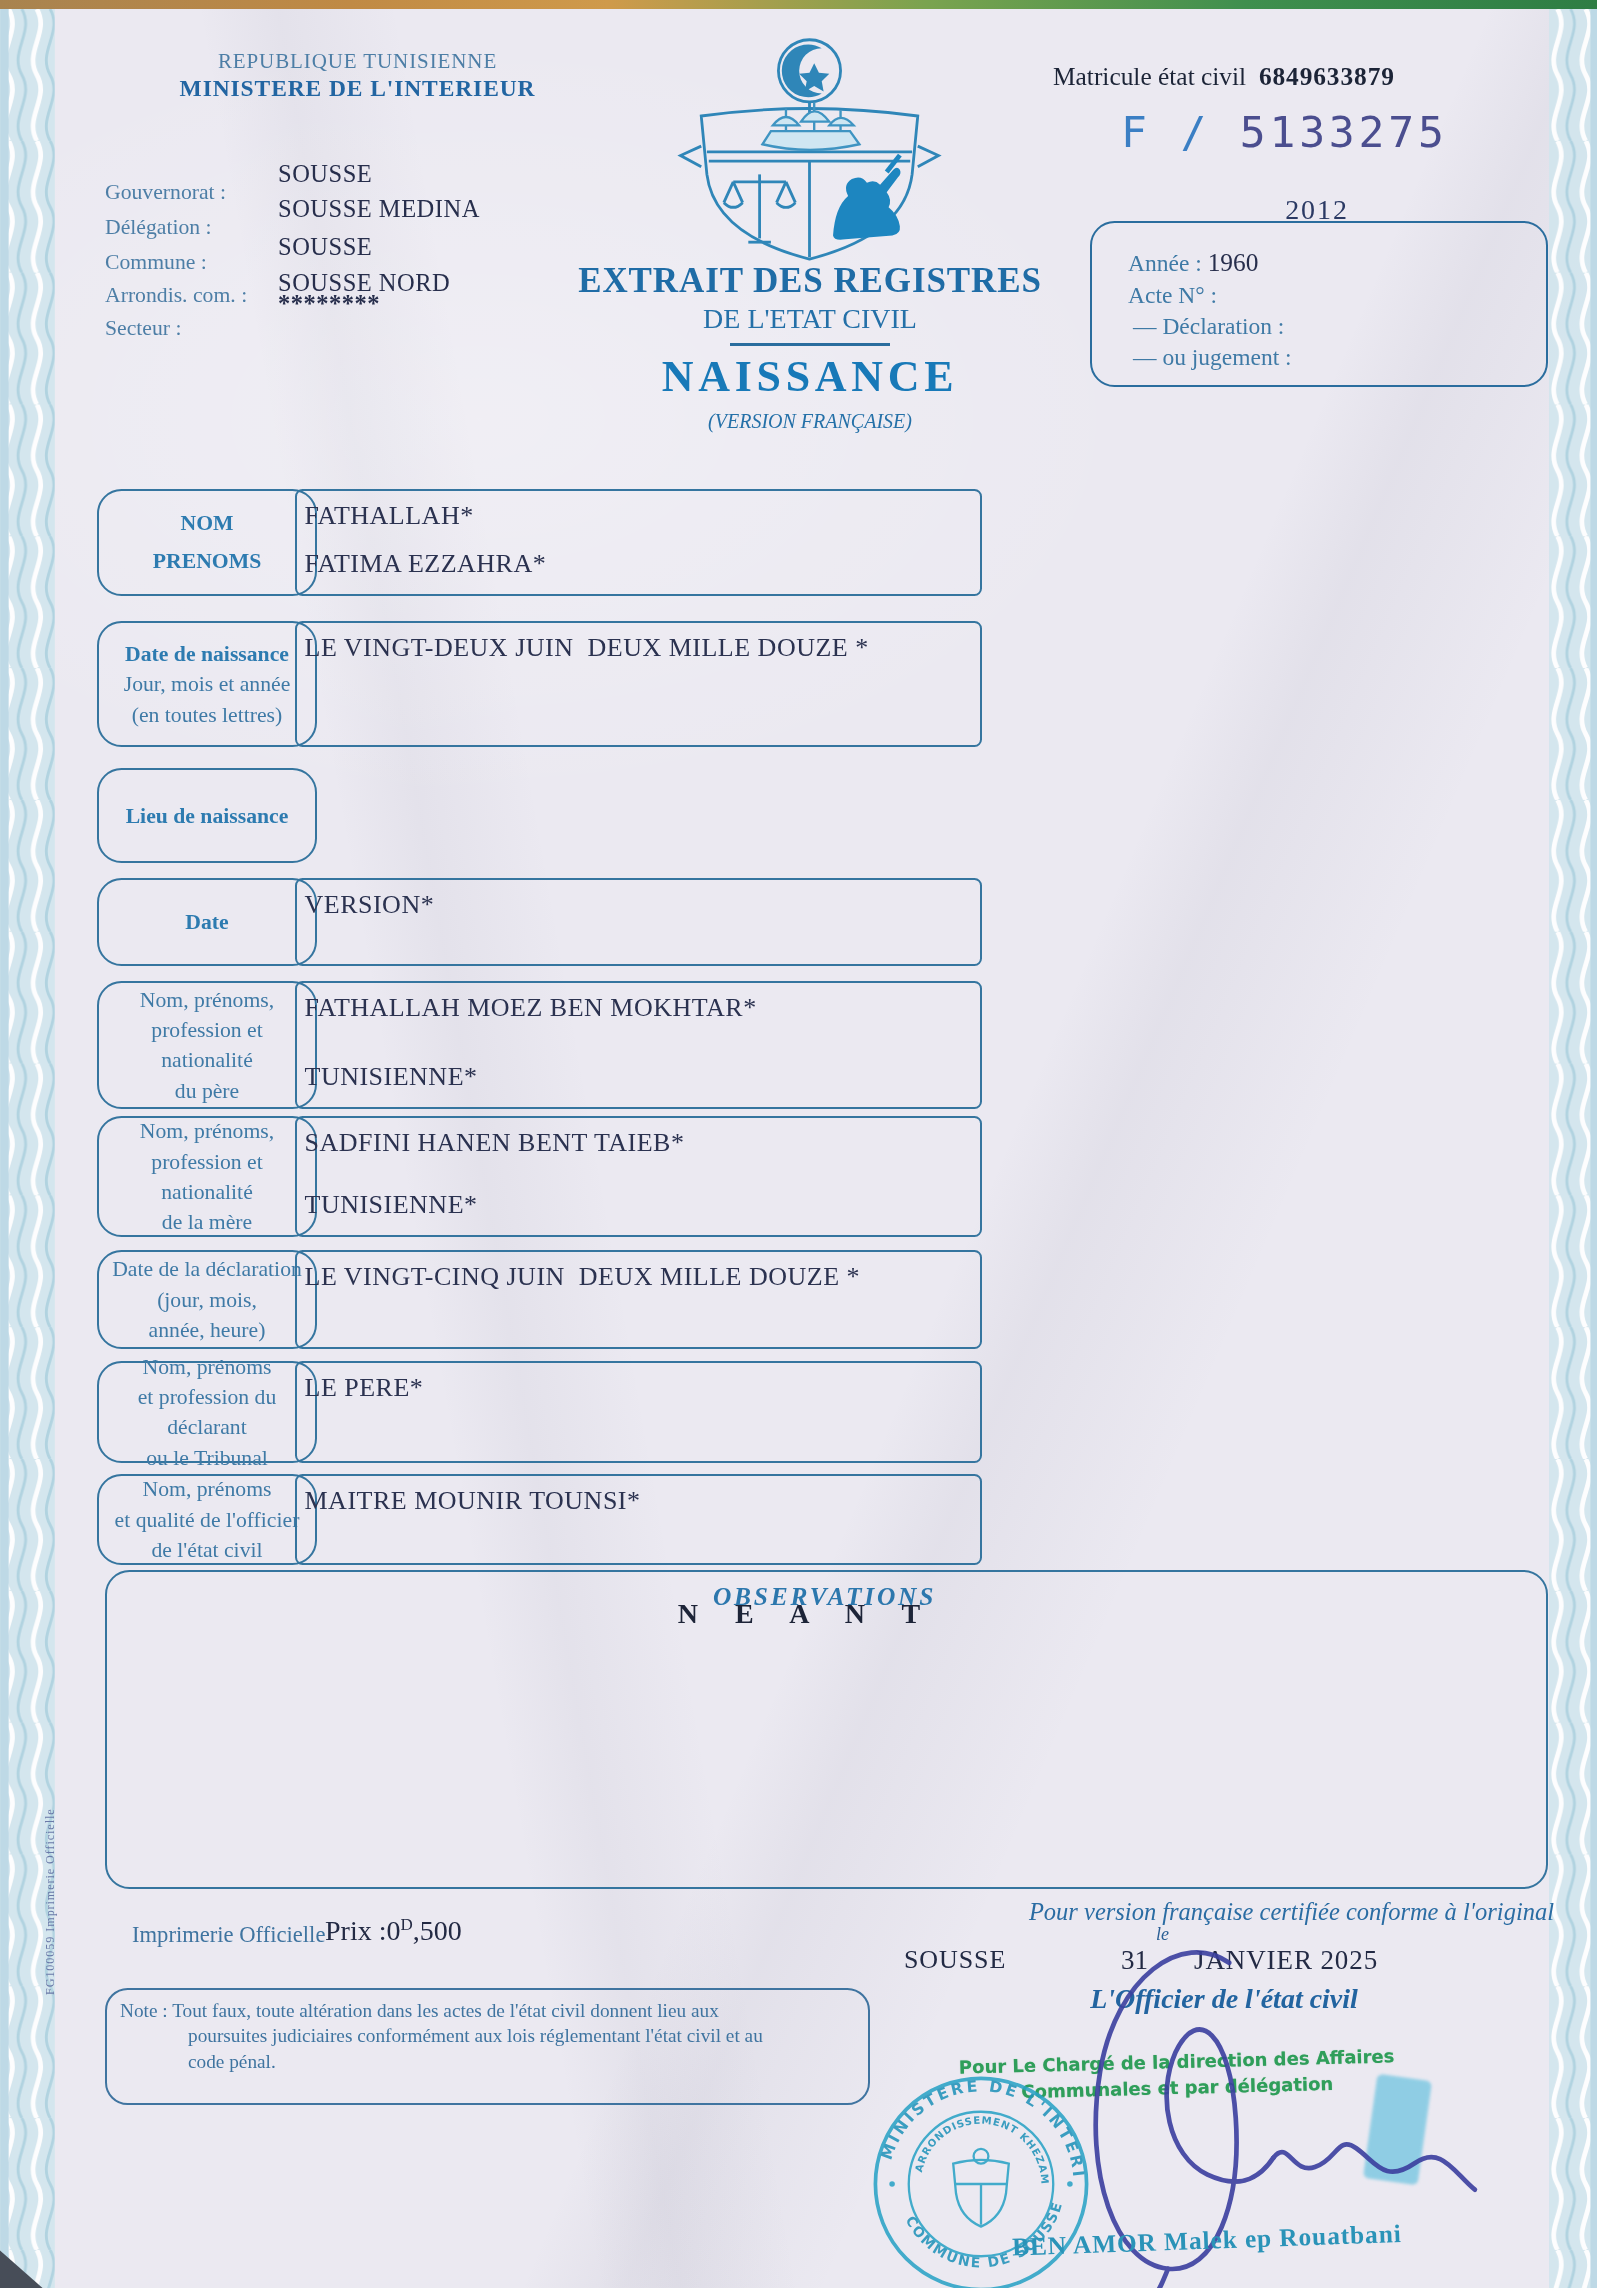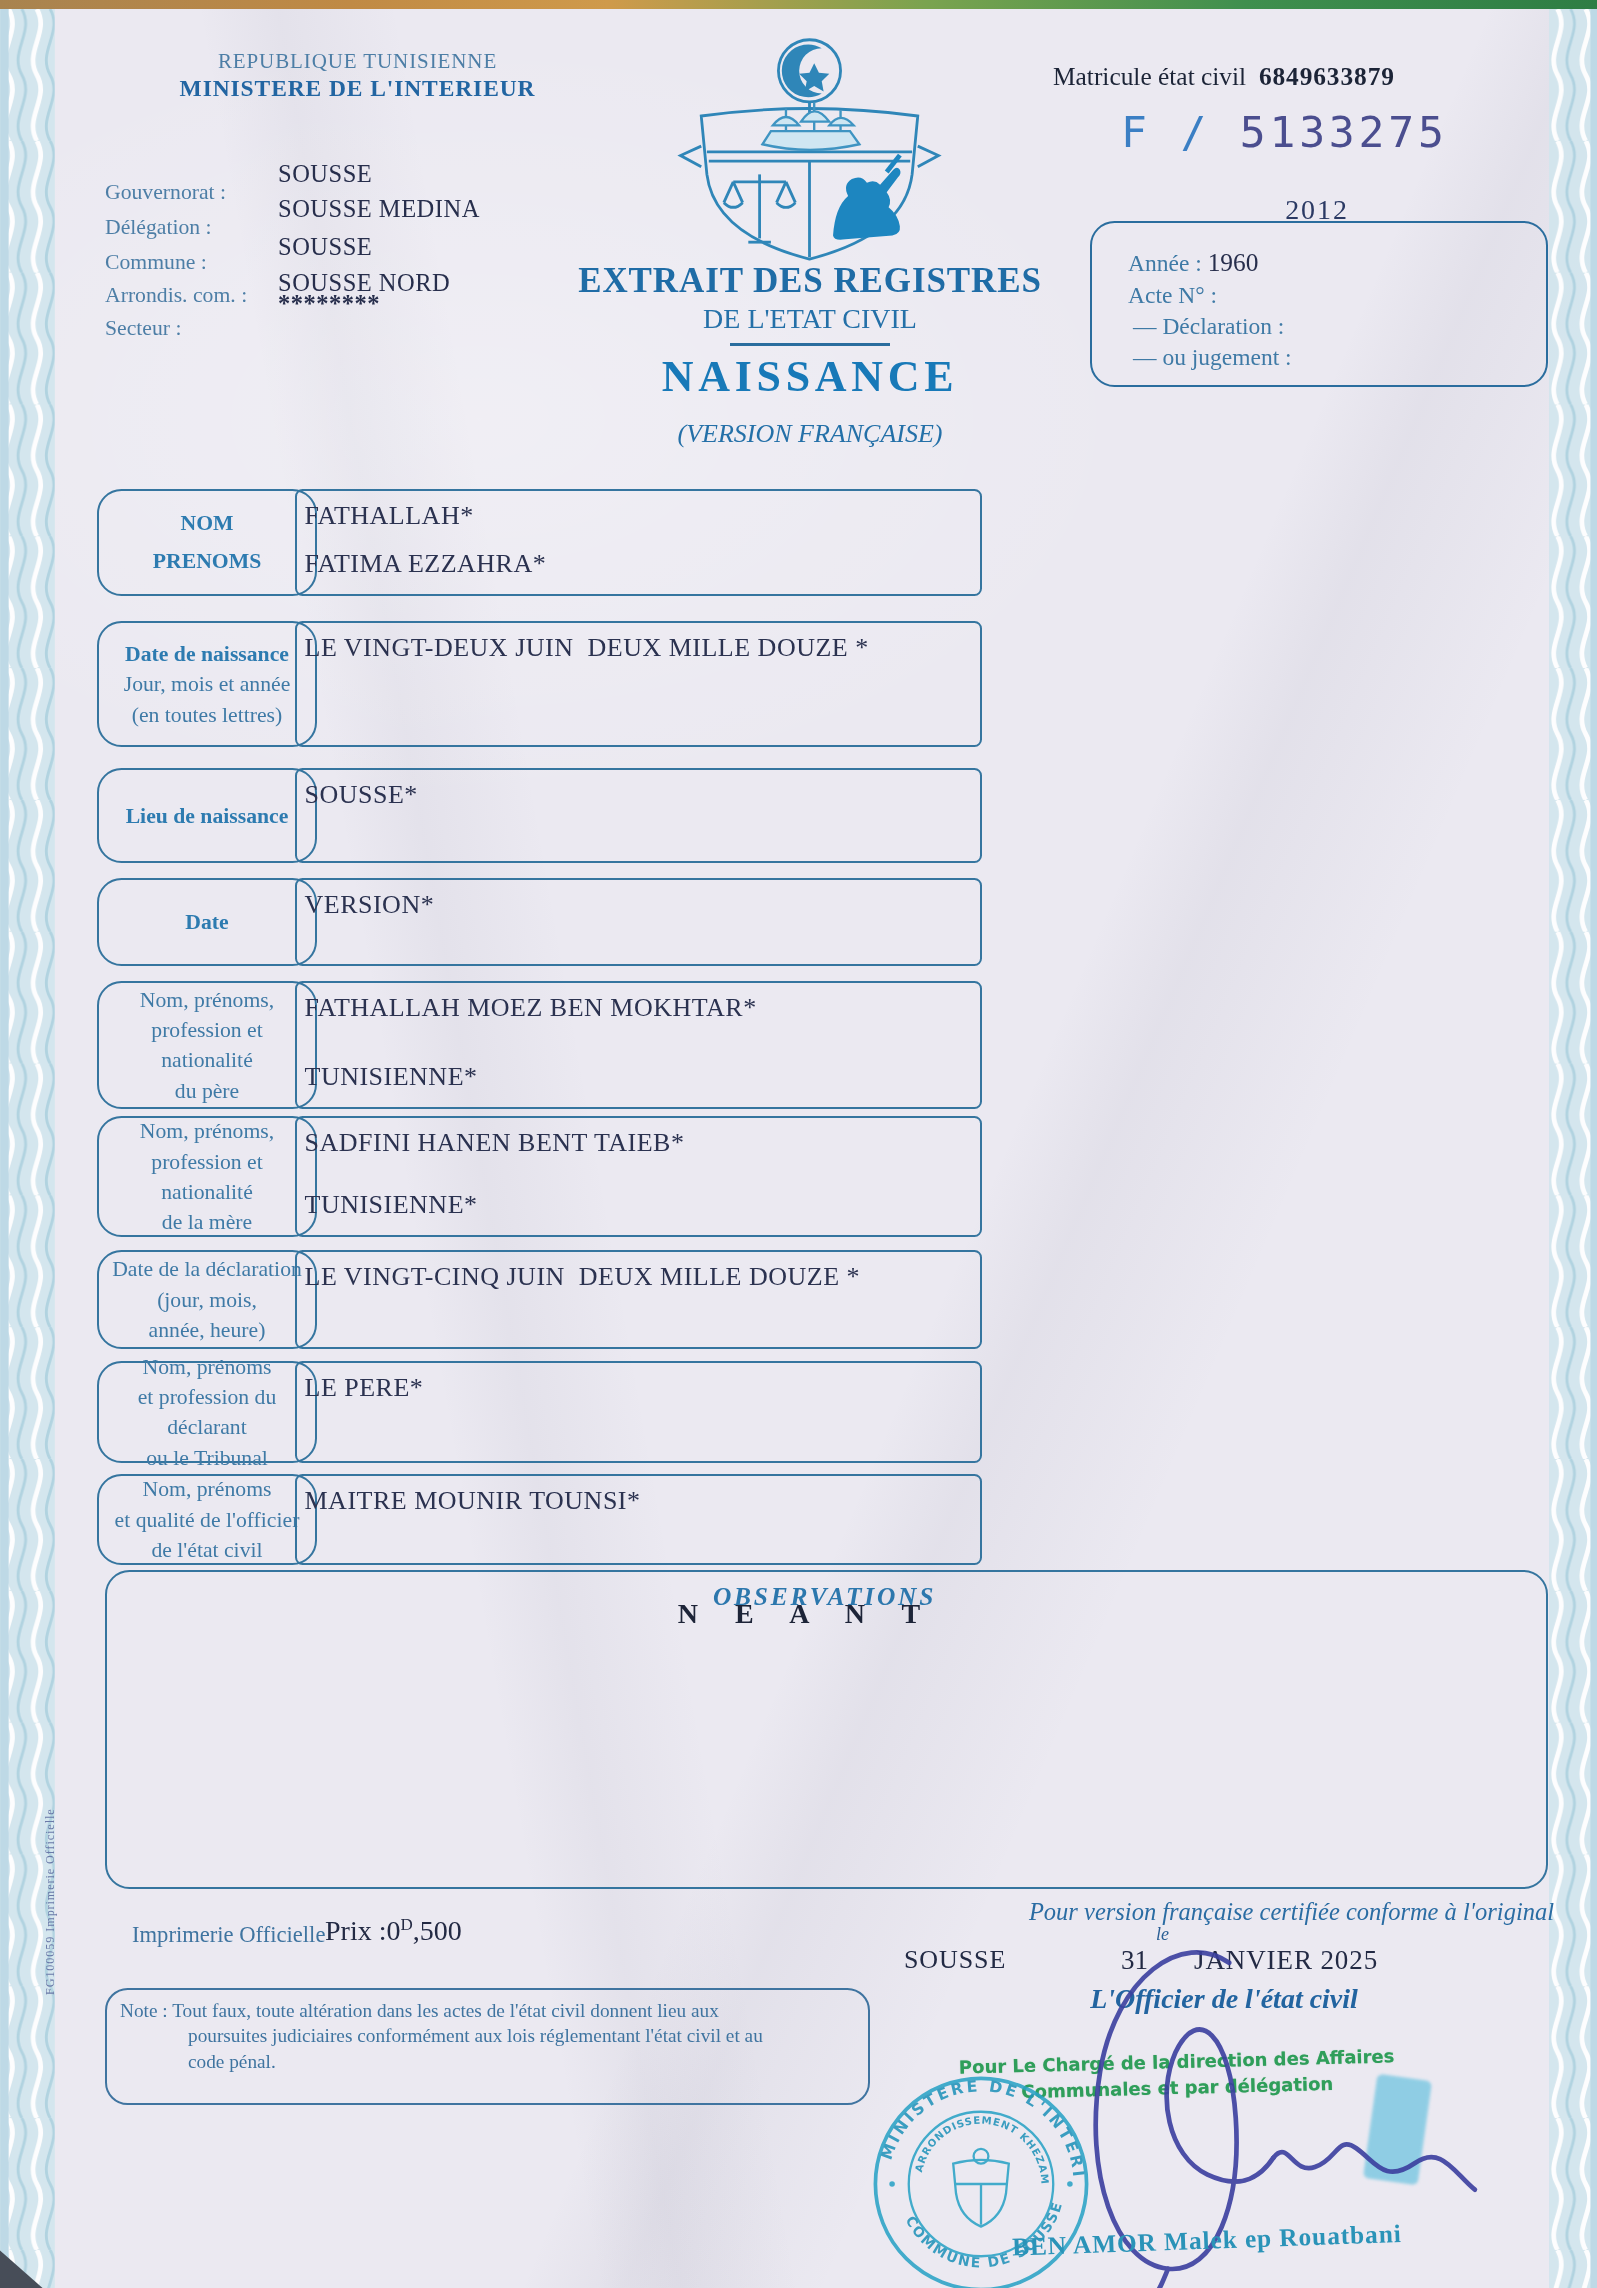--- a/index.html
+++ b/index.html
@@ -34,21 +34,21 @@
   .serial .f{color:#3b7fc4;}
   #acte-box{left:1090px;top:212px;width:454px;height:162px;border:2.8px solid #2a6d9e;border-radius:24.5px;}
   .acte-line{font-size:23.5px;color:#3f7aa6;}
   .acte-value{color:#272e4c;}
   #year-stamp{left:1090px;top:185px;width:454px;text-align:center;font-size:28px;color:#2b3a64;letter-spacing:1.9px;}
   .title-block{left:471px;top:252px;width:678px;text-align:center;}
   .t1{font-size:35px;font-weight:bold;color:#1f6ca6;letter-spacing:0.9px;}
   .t2{font-size:28px;color:#2470a8;margin-top:1.9px;}
   .t-rule{width:160px;height:2.8px;background:#2a6d9e;margin:7.5px auto 5.6px auto;}
   .t3{font-size:44px;font-weight:bold;color:#1879b8;letter-spacing:4.7px;}
-  .t4{font-size:26px;font-style:italic;color:#2470a8;margin-top:17px;}
+  .t4{font-size:20px;font-style:italic;color:#2470a8;margin-top:8px;}
   
   #rows-host{position:absolute;left:0;top:0;width:1598px;height:2288px;pointer-events:none;}
   .trow{position:absolute;left:97px;width:885px;}
   .row-label{position:absolute;left:0;top:0;width:220px;height:100%;
     border:2.8px solid #35759f;border-radius:24.5px;
     display:flex;flex-direction:column;justify-content:center;align-items:center;
     text-align:center;color:#3f7aa6;font-size:21.7px;line-height:1.4;padding:1.9px 5.6px;box-sizing:border-box;}
   .row-value{position:absolute;left:198px;top:0;width:687px;height:100%;
     border:2.8px solid #35759f;border-radius:7.5px;
     display:flex;flex-direction:column;justify-content:space-between;
@@ -230,23 +230,20 @@
           </div>
     <div class="row-value single">
             <div class="val-line">LE VINGT-DEUX JUIN  DEUX MILLE DOUZE *</div>
           </div>
   </div>
 
   <div class="trow lab-bold">
     <div class="row-label">
             <div class="lab-line">Lieu de naissance</div>
           </div>
-    <div class="row-value single">
-            <div class="val-line">SOUSSE*</div>
-          </div>
   </div>
 
   <div class="trow lab-bold">
     <div class="row-label">
             <div class="lab-line">Date</div>
           </div>
     <div class="row-value single">
             <div class="val-line">VERSION*</div>
           </div>
   </div>

